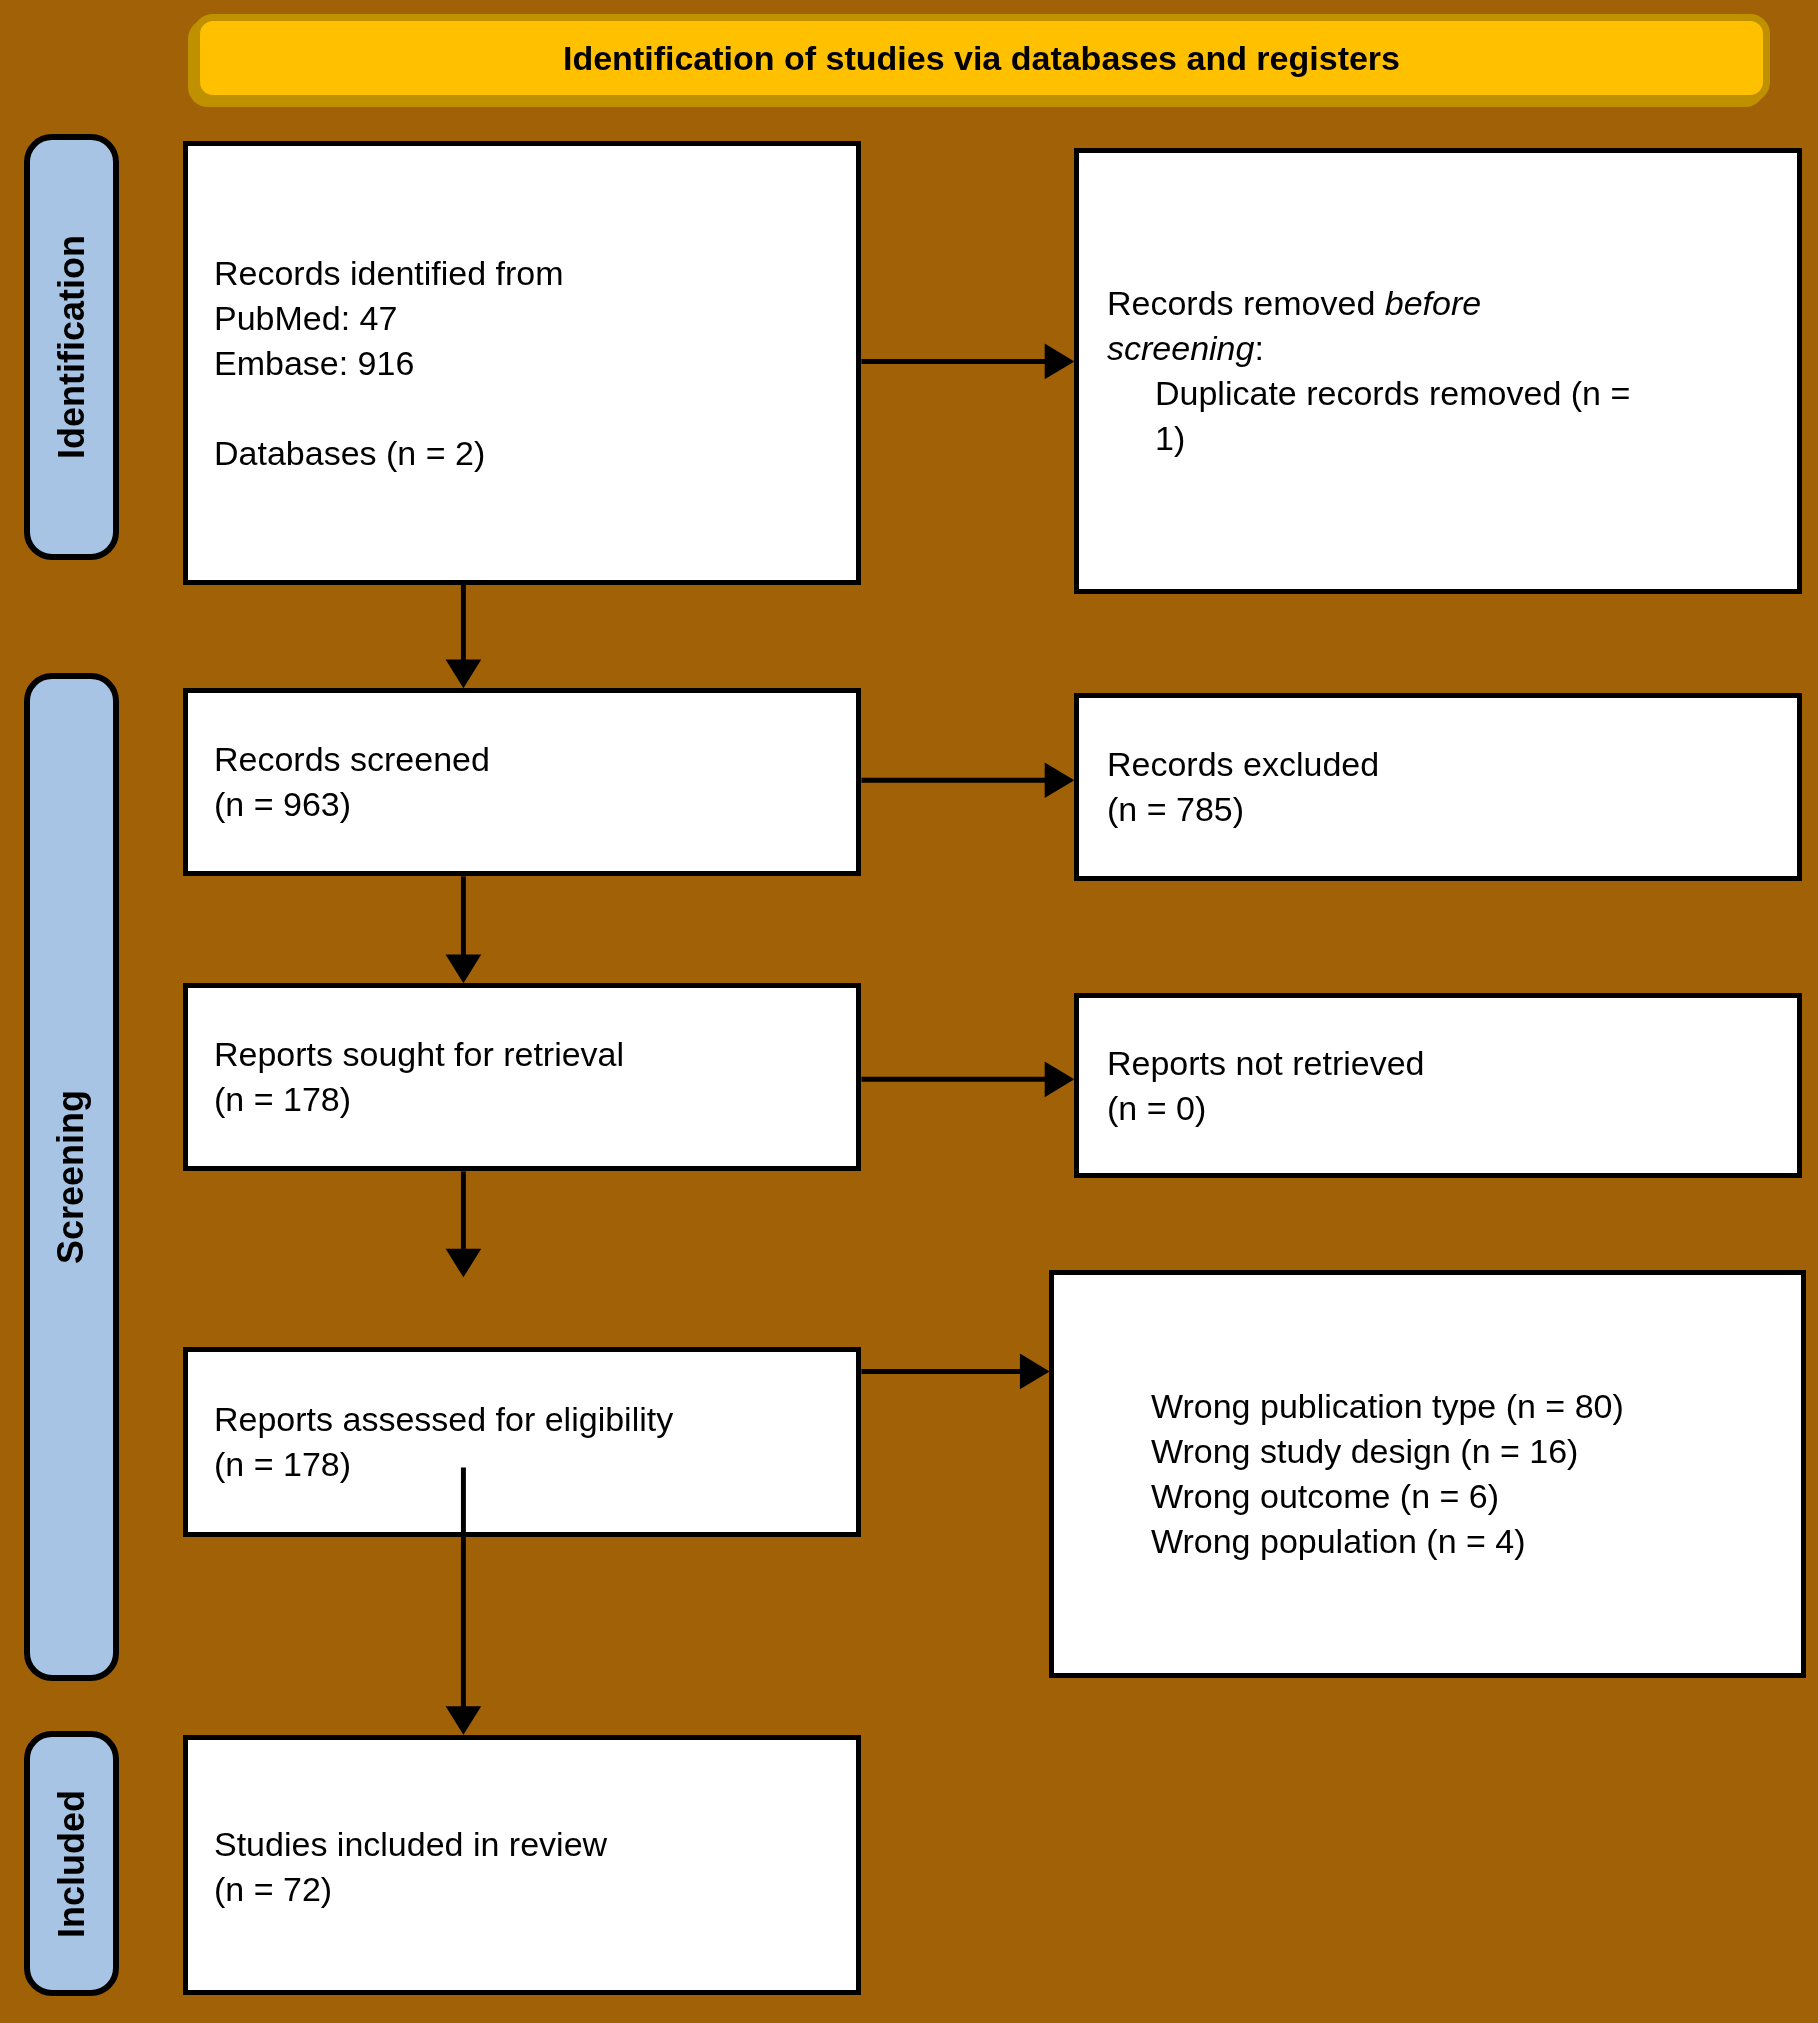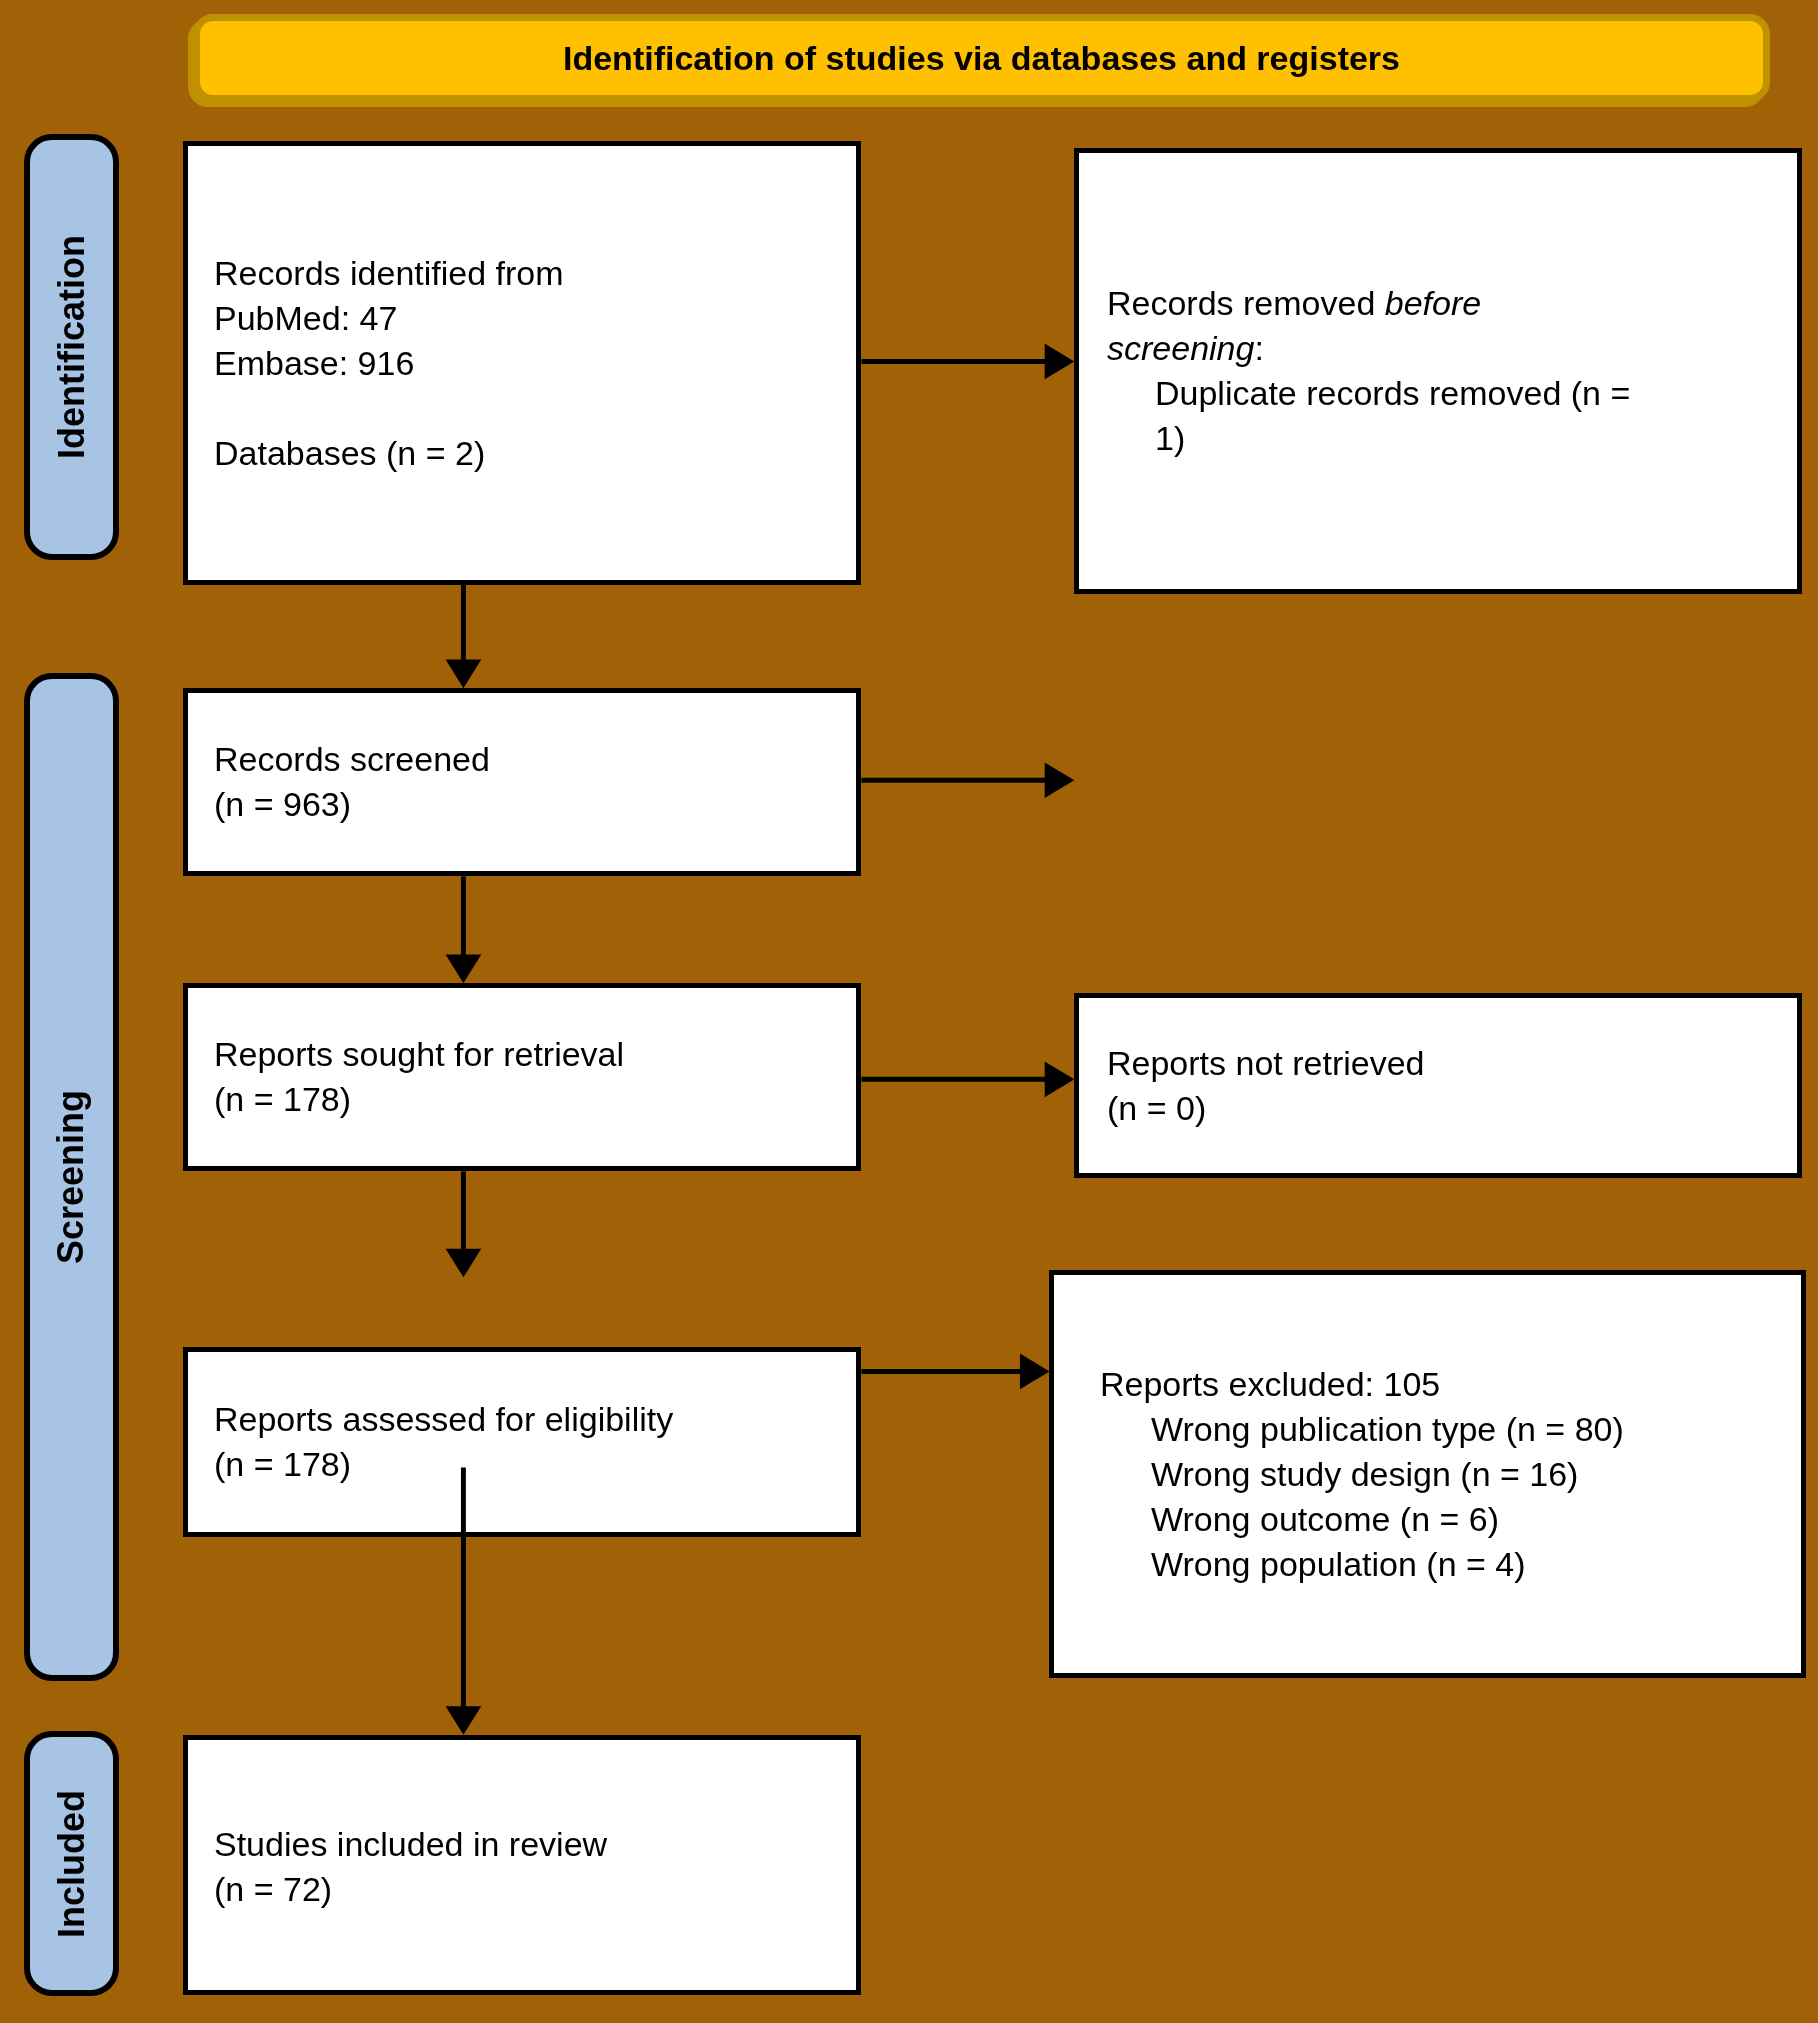--- a/index.html
+++ b/index.html
@@ -143,28 +143,31 @@
   <div class="fbox col-left box-included">
     <div class="box-text">Studies included in review
 (n = 72)</div>
   </div>
 
   <div class="fbox col-right box-removed">
     <p class="para para-narrow"><span>Records removed </span><i>before screening</i><span>:</span></p>
     <p class="hang-indent">Duplicate records removed (n = 1)</p>
   </div>
 
+  <div class="fbox col-right box-excluded">
+    <div class="box-text">Records excluded
+(n = 785)</div>
+  </div>
 
   <div class="fbox col-right box-notretrieved">
     <div class="box-text">Reports not retrieved
 (n = 0)</div>
   </div>
 
   <div class="fbox box-reportsexcl">
-    <p class="para">Reports excluded: 105</p>
     <div class="reason-line">Wrong publication type (n = 80)</div>
     <div class="reason-line">Wrong study design (n = 16)</div>
     <div class="reason-line">Wrong outcome (n = 6)</div>
     <div class="reason-line">Wrong population (n = 4)</div>
   </div>
 
   <svg class="arrows" width="1819" height="2024" viewBox="0 0 1837 2044">
     <g>
       <line x1="468" y1="590" x2="468" y2="667"></line>
       <polygon points="450,666 486,666 468,695"></polygon>

